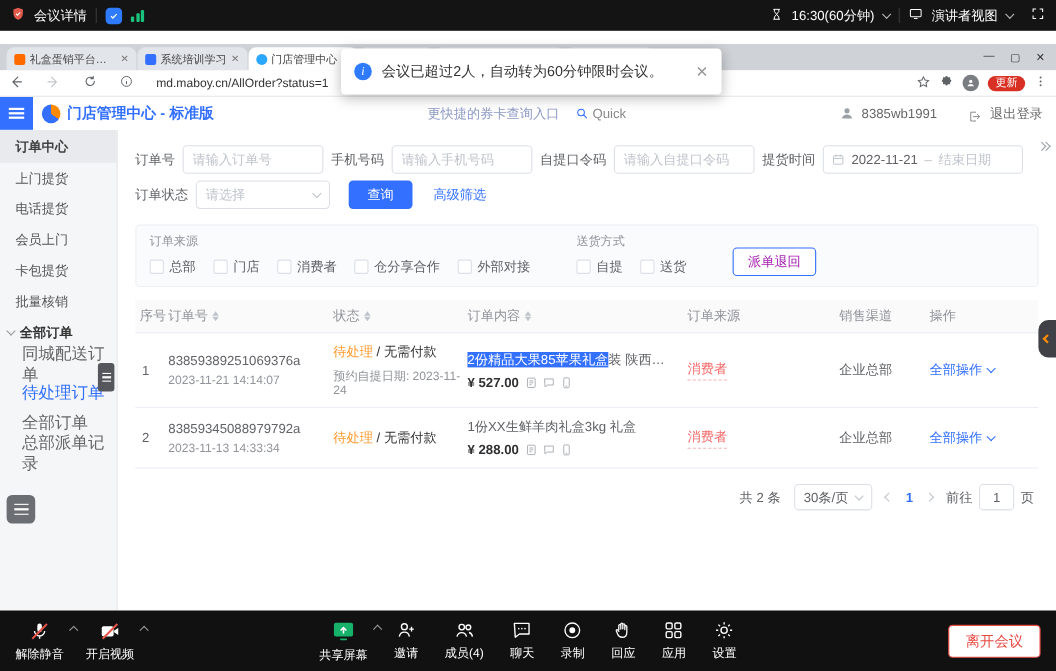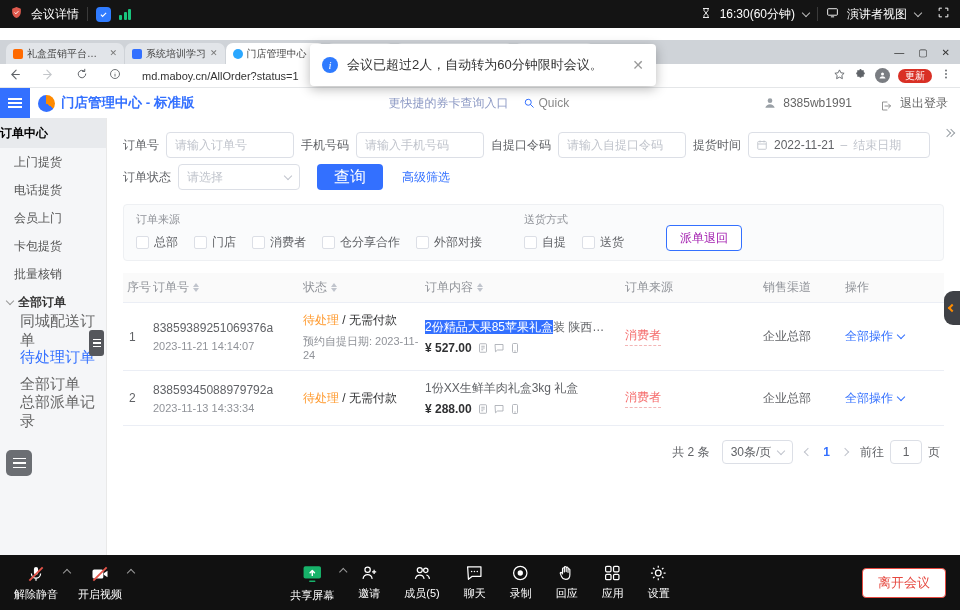--- a/index.html
+++ b/index.html
@@ -54,37 +54,37 @@
   .brand-logo { width:17px; height:17px; border-radius:50%; background:conic-gradient(#ff8a00 0 35%, #3370ff 35% 100%); }
   .hdr-center { margin:0 auto; display:flex; align-items:center; gap:14px; }
   .quick-link { color:#8c99c4; font-size:12px; }
   .quick { display:flex; align-items:center; gap:4px; color:#888; }
   .hdr-right { display:flex; align-items:center; gap:6px; margin-right:12px; color:#666; }
   .logout { display:flex; align-items:flex-end; gap:8px; margin-left:22px; color:#666; }
 
   
   .layout { position:absolute; top:118px; left:0; right:0; bottom:55px; display:flex; background:#fff; }
   .sidebar { width:107px; flex:none; background:#f5f6f8; border-right:1px solid #e9e9e9; color:#555; }
-  .side-section { height:30px; background:#e8eaed; display:flex; align-items:center; font-weight:bold; color:#000000; }
+  .side-section { height:30px; background:#e8eaed; display:flex; align-items:center; padding-left:14px; font-weight:bold; color:#404040; }
   .side-item { height:28px; display:flex; align-items:center; padding-left:14px; }
   .side-group { height:29px; display:flex; align-items:center; gap:5px; padding-left:7px; font-weight:bold; color:#333; }
   .side-sub { height:27px; display:flex; align-items:center; padding-left:20px; font-size:15px; color:#666; }
   .side-sub.active { color:#3370ff; }
 
   .main { flex:1; min-width:0; padding:8px 10px 0 16px; position:relative; }
   .collapse-arrows { position:absolute; right:6px; top:12px; color:#9aa0a6; display:flex; }
 
   .frow { display:flex; align-items:center; gap:7px; margin-top:6px; color:#606266; }
   .flabel { flex:none; }
   .tinput { height:26px; width:128px; border:1px solid #dcdfe6; border-radius:4px; padding:0 8px; font-size:12px; color:#333; background:#fff; }
   .tinput::placeholder { color:#c0c4cc; }
   .daterange { height:26px; width:182px; border:1px solid #dcdfe6; border-radius:4px; display:flex; align-items:center; gap:6px; padding:0 7px; color:#606266; }
   .daterange .end { color:#c0c4cc; }
   .selectbox { height:26px; width:122px; border:1px solid #dcdfe6; border-radius:4px; display:flex; align-items:center; justify-content:space-between; padding:0 8px; color:#c0c4cc; }
-  .btn-primary { height:26px; background:#3370ff; color:#fff; border:none; border-radius:4px; padding:0 17px; font-size:16px; margin-left:10px; }
+  .btn-primary { height:26px; background:#3370ff; color:#fff; border:none; border-radius:4px; padding:0 17px; font-size:12px; margin-left:10px; }
   .adv-link { color:#3370ff; margin-left:12px; }
 
   .panel { margin-top:14px; margin-right:6px; background:#fafbfc; border:1px solid #eef0f3; border-radius:4px; padding:7px 12px 9px; display:flex; gap:42px; }
   .plabel { font-size:11px; color:#909399; margin-bottom:7px; }
   .cbrow { display:flex; gap:16px; color:#606266; }
   .cb { display:flex; align-items:center; gap:5px; }
   .cbbox { width:13px; height:13px; border:1px solid #dcdfe6; border-radius:2px; background:#fff; flex:none; }
   .btn-outline { align-self:flex-end; height:26px; border:1px solid #3370ff; color:#a21caf; background:#fff; border-radius:4px; padding:0 13px; font-size:12px; }
 
   .grid { display:grid; grid-template-columns:30px 150px 122px 200px 138px 82px 1fr; align-items:center; }
@@ -587,21 +587,21 @@
       </svg>
       <span>邀请</span>
     </div>
     <div class="tb-item">
       <svg width="20" height="20" viewBox="0 0 24 24" fill="none" stroke="#fff" stroke-width="1.5">
         <circle cx="9" cy="8.5" r="3"></circle>
           <path d="M3.8 19c.5-2.8 2.6-4.5 5.2-4.5s4.7 1.7 5.2 4.5"></path>
           <circle cx="16.2" cy="8.8" r="2.6"></circle>
           <path d="M16.9 14.4c2 .4 3.4 2 3.8 4.6"></path>
       </svg>
-      <span>成员(5)</span>
+      <span>成员(4)</span>
     </div>
     <div class="tb-item">
       <svg width="20" height="20" viewBox="0 0 24 24">
         <path d="M4 4.5h16v11.5H9.5L5 19.5z" stroke="#fff" stroke-width="1.5" fill="none" stroke-linejoin="round"></path>
         <circle cx="8.8" cy="10.2" r=".9" fill="#fff"></circle>
           <circle cx="12.2" cy="10.2" r=".9" fill="#fff"></circle>
           <circle cx="15.6" cy="10.2" r=".9" fill="#fff"></circle>
       </svg>
       <span>聊天</span>
     </div>

